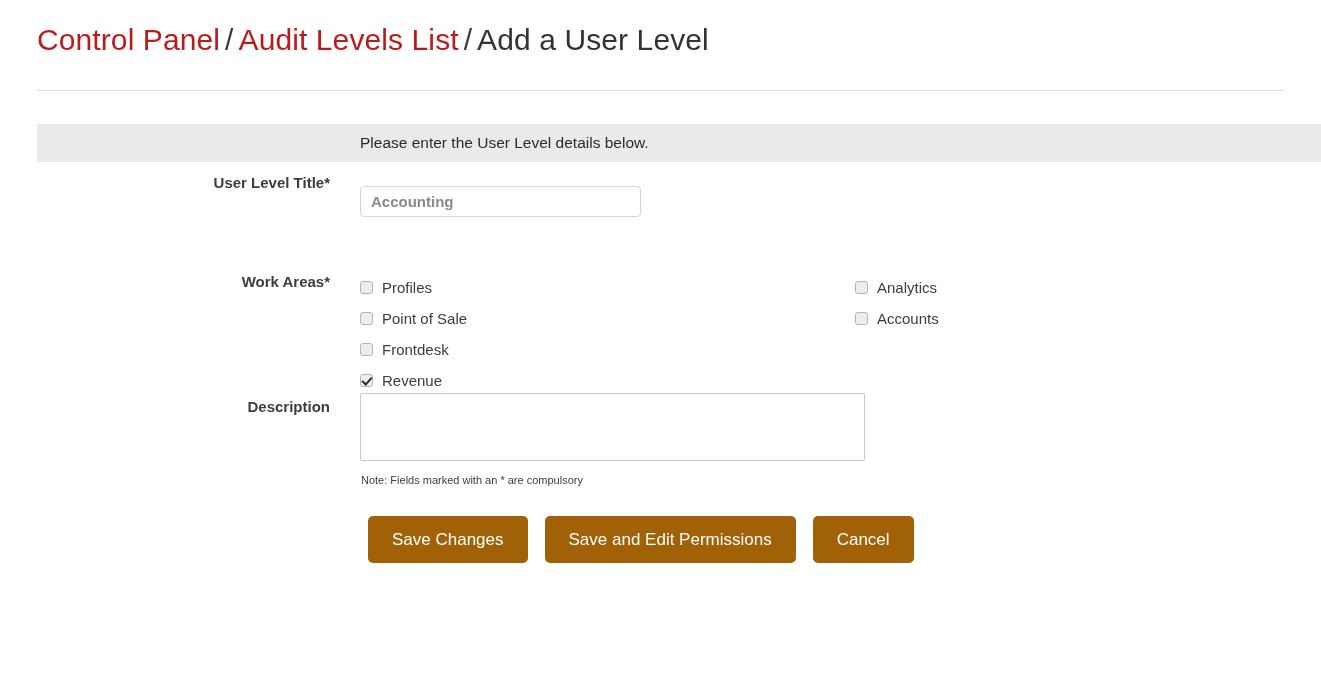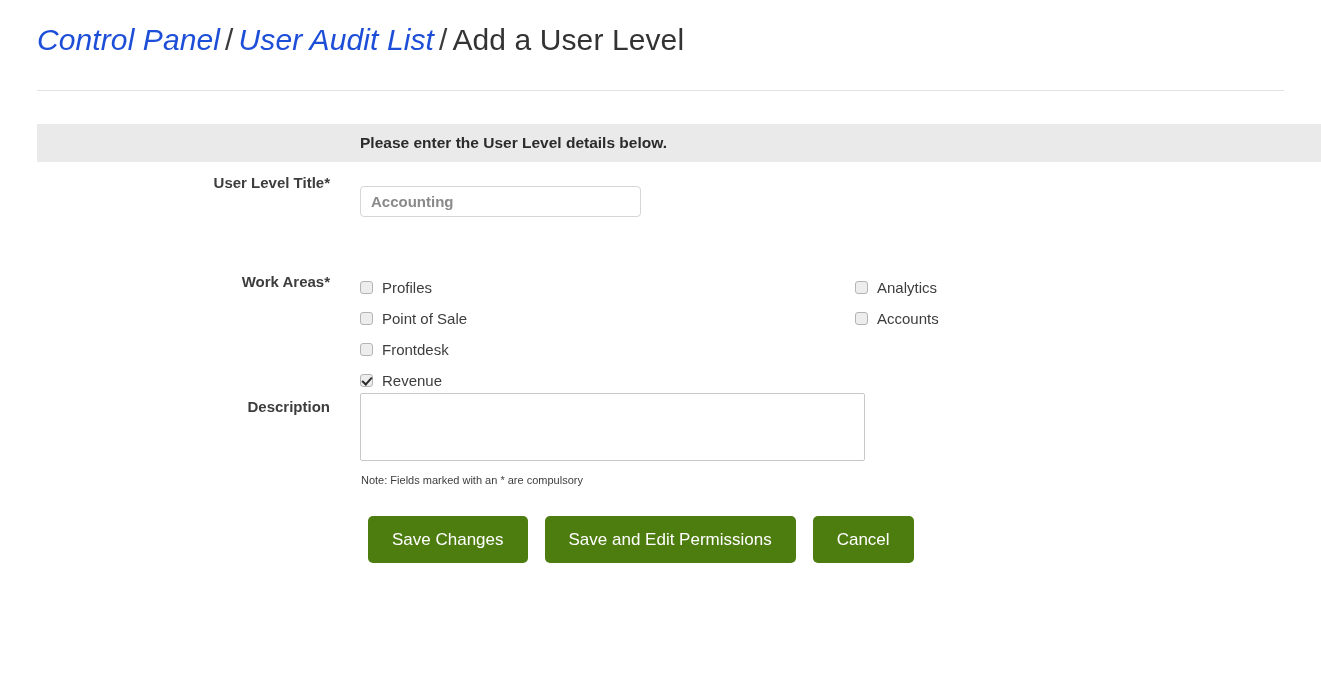--- a/index.html
+++ b/index.html
@@ -22,24 +22,23 @@
   .breadcrumb {
     position: absolute;
     left: 37px;
     top: 18px;
     font-size: 30px;
     line-height: 44px;
     white-space: nowrap;
     letter-spacing: 0.1px;
   }
   .crumb-link {
-    color: #1d4ed8;
+    color: #b91c1c;
     text-decoration: none;
     cursor: pointer;
-    font-style: italic;
   }
   .crumb-sep {
     color: #3a3a3a;
     padding: 0 5px;
   }
   .crumb-current {
     color: #333333;
   }
 
   
@@ -60,21 +59,21 @@
     width: 1284px;
     height: 38px;
     background: #eaeaea;
   }
   .panel-head-text {
     position: absolute;
     left: 323px;
     top: 0;
     line-height: 38px;
     font-size: 15.5px;
-    font-weight: bold;
+    font-weight: normal;
     color: #2b2b2b;
     white-space: nowrap;
   }
 
   
   .form {
     position: absolute;
     left: 0;
     top: 162px;
     width: 1321px;
@@ -201,38 +200,38 @@
 
   
   .btn-row {
     position: absolute;
     left: 368px;
     top: 516px;
     display: flex;
     gap: 17px;
   }
   .btn {
-    background: #4d7c0f;
+    background: #a16207;
     color: #ffffff;
     border: none;
     border-radius: 5px;
     height: 47px;
     padding: 0 24px;
     font-family: "Liberation Sans", sans-serif;
     font-size: 17px;
     line-height: 47px;
     cursor: pointer;
     white-space: nowrap;
   }
 </style>
 </head>
 <body>
 
 <div class="breadcrumb">
-  <span class="crumb-link">Control Panel</span><span class="crumb-sep">/</span><span class="crumb-link">User Audit List</span><span class="crumb-sep">/</span><span class="crumb-current">Add a User Level</span>
+  <span class="crumb-link">Control Panel</span><span class="crumb-sep">/</span><span class="crumb-link">Audit Levels List</span><span class="crumb-sep">/</span><span class="crumb-current">Add a User Level</span>
 </div>
 
 <div class="divider"></div>
 
 <div class="panel-head">
   <div class="panel-head-text">Please enter the User Level details below.</div>
 </div>
 
 <div class="form">
 

